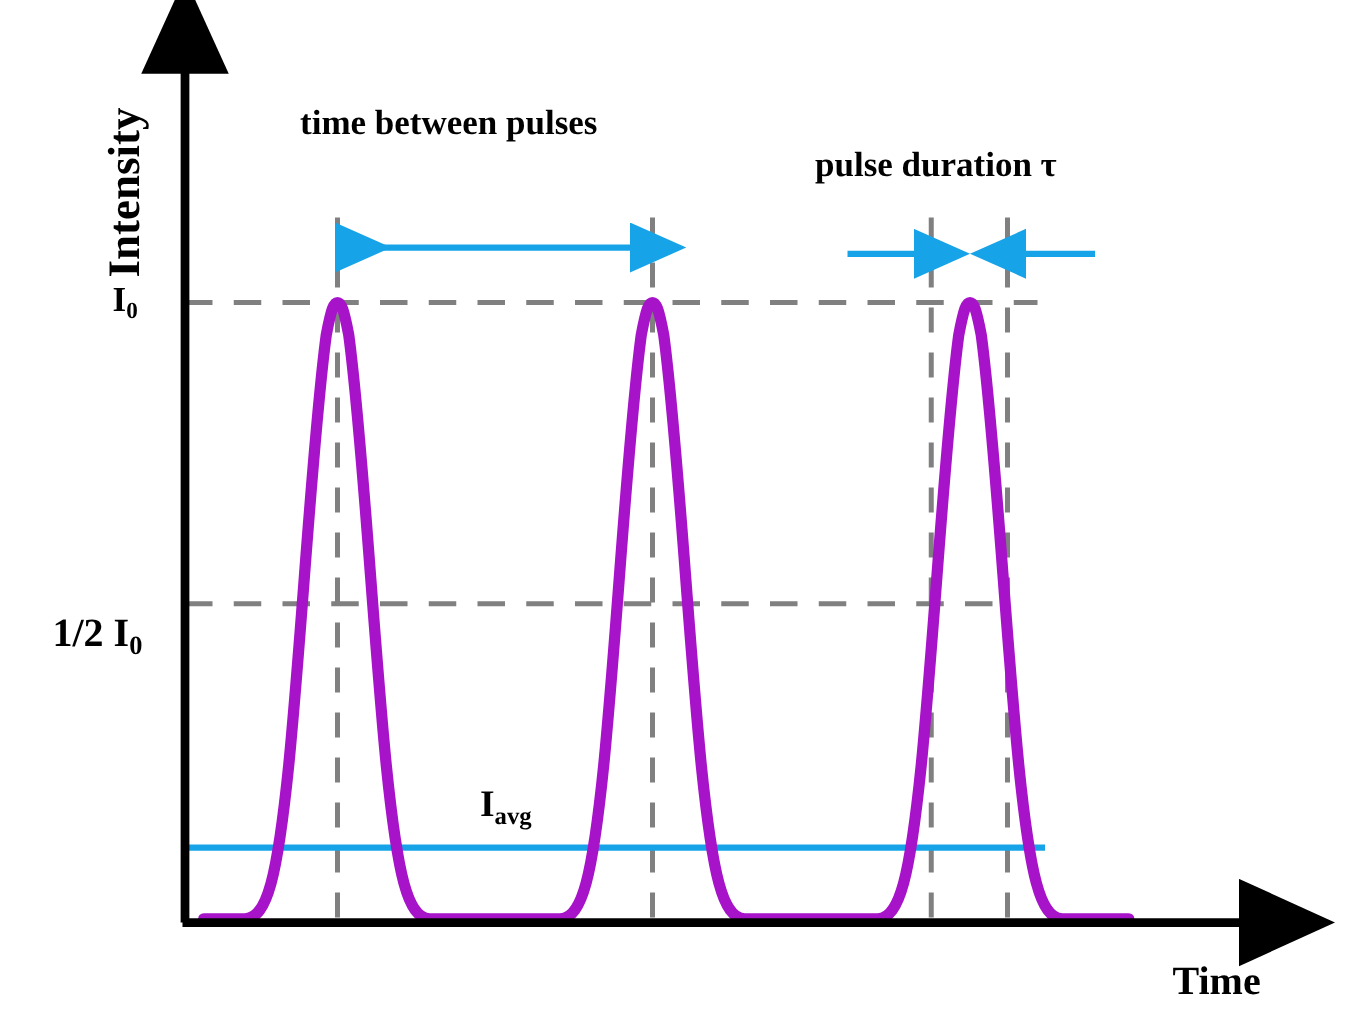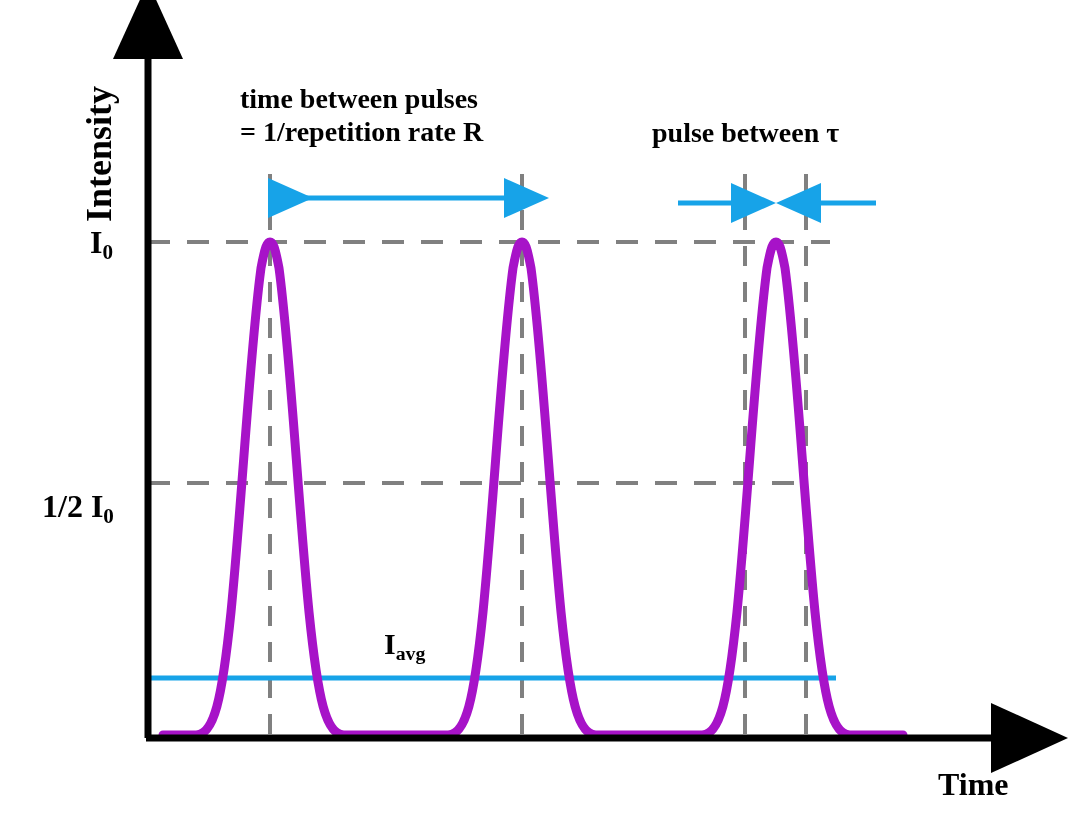--- a/index.html
+++ b/index.html
@@ -10,21 +10,21 @@
   svg#fig{position:absolute;left:0;top:0;width:1080px;height:814px;}
 
   .lbl{position:absolute;color:#000;font-weight:bold;
        font-family:"Liberation Serif","DejaVu Serif",serif;
        white-space:nowrap;line-height:1.18;}
 
   #yaxis-title{left:78px;top:42px;font-size:36px;
        transform-origin:left top;transform:rotate(-90deg) translate(-180px,0);}
   #xaxis-title{left:938px;top:766px;font-size:32px;}
 
-  #lbl-i0{left:90px;top:224px;font-size:32px;}
+  #lbl-i0{left:90px;top:224px;font-size:28px;}
   #lbl-half-i0{left:42px;top:488px;font-size:32px;}
   #lbl-iavg{left:384px;top:626px;font-size:30px;}
 
   #note-period{left:240px;top:82px;font-size:28px;}
   #note-period div{margin:0;padding:0;}
   #note-tau{left:652px;top:116px;font-size:28px;}
 
   .sub{font-size:0.66em;vertical-align:-0.30em;}
 </style>
 </head>
@@ -95,18 +95,17 @@
   <div class="lbl" id="xaxis-title">Time</div>
 
   <div class="lbl" id="lbl-i0"><span>I</span><span class="sub">0</span></div>
 
   <div class="lbl" id="lbl-half-i0"><span>1/2 I</span><span class="sub">0</span></div>
 
   <div class="lbl" id="lbl-iavg"><span>I</span><span class="sub">avg</span></div>
 
   <div class="lbl" id="note-period">
     <div>time between pulses</div>
-    <div>= 1/repetition rate R</div>
   </div>
 
-  <div class="lbl" id="note-tau">pulse between τ</div>
+  <div class="lbl" id="note-tau">pulse duration τ</div>
 
 </div>
 
 </body></html>

